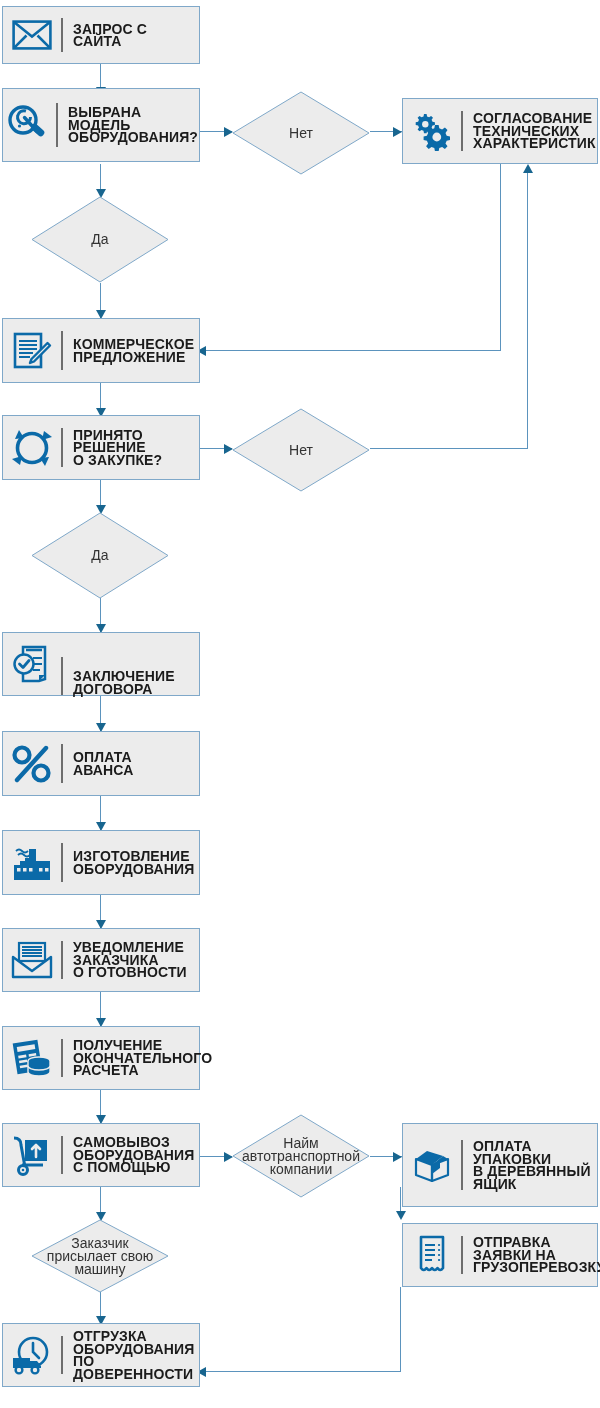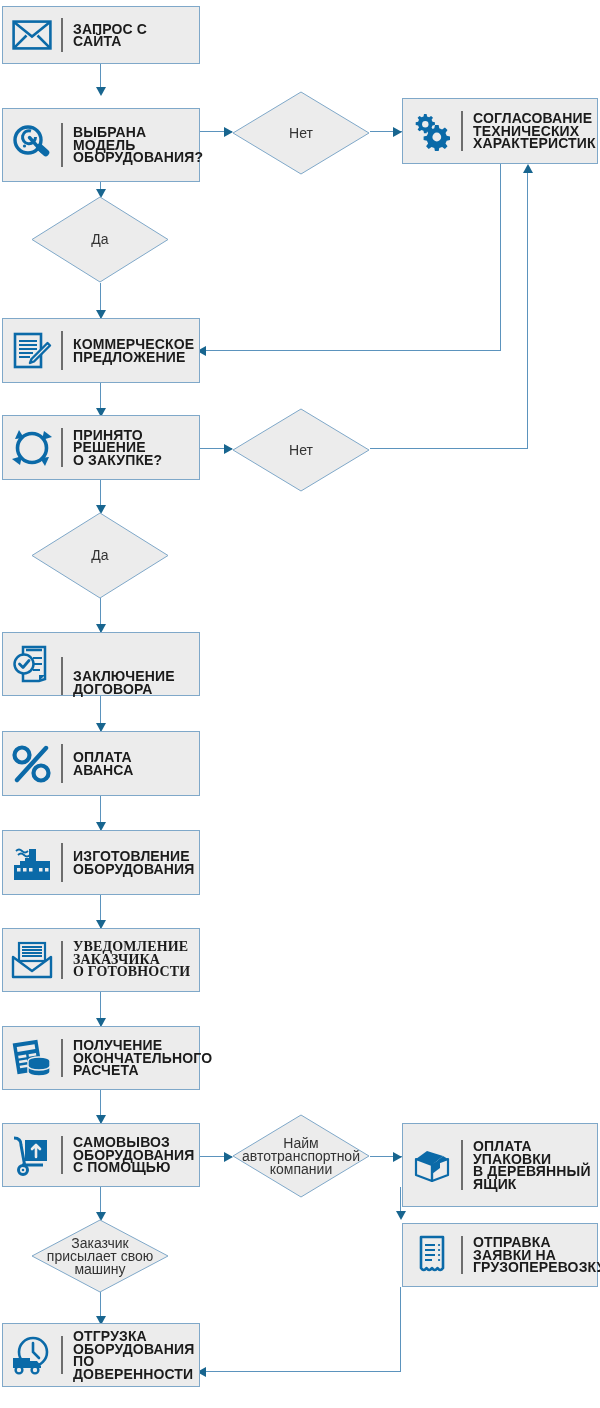--- a/index.html
+++ b/index.html
@@ -204,21 +204,21 @@
       <svg width="40" height="30" viewBox="0 0 40 30">
         <rect x="1.6" y="1.6" width="36.8" height="26.8" fill="none" stroke="#0b6aa8" stroke-width="2.6"></rect>
         <path d="M2.6 2.6 L20 16.5 L37.4 2.6" fill="none" stroke="#0b6aa8" stroke-width="2.6"></path>
         <path d="M2.6 27.4 L14.5 15.5 M37.4 27.4 L25.5 15.5" fill="none" stroke="#0b6aa8" stroke-width="2.6"></path>
       </svg>
     </div>
     <div class="sep"></div>
     <div class="lbl">ЗАПРОС С САЙТА</div>
   </div>
 
-  <div class="node" style="left:2px;top:108px;width:198px;height:74px;">
+  <div class="node" style="left:2px;top:88px;width:198px;height:74px;justify-content:center;">
     <div class="ico">
       <svg width="42" height="42" viewBox="0 0 42 42">
         <circle cx="17" cy="16" r="13" fill="none" stroke="#0b6aa8" stroke-width="3.4"></circle>
         <path d="M20 7 a6.5 6.5 0 1 0 4.5 6 l-0 0" fill="none" stroke="#0b6aa8" stroke-width="3"></path>
         <path d="M18.5 13.5 L31 27.5" stroke="#0b6aa8" stroke-width="3.4" stroke-linecap="round"></path>
         <rect x="24" y="22" width="15" height="7" rx="3.2" transform="rotate(42 31 26)" fill="#0b6aa8"></rect>
         <circle cx="13.5" cy="22" r="1.6" fill="#0b6aa8"></circle>
       </svg>
     </div>
     <div class="sep"></div>
@@ -329,21 +329,21 @@
           <rect x="29" y="25" width="3.5" height="3.5"></rect>
           <rect x="35" y="25" width="3.5" height="3.5"></rect>
         </g>
       </svg>
     </div>
     <div class="sep"></div>
     <div class="lbl" style="white-space:pre-line;">ИЗГОТОВЛЕНИЕ
 ОБОРУДОВАНИЯ</div>
   </div>
 
-  <div class="node" style="left:2px;top:928px;width:198px;height:64px;font-family:Liberation Serif, serif;">
+  <div class="node" style="left:2px;top:928px;width:198px;height:64px;">
     <div class="ico">
       <svg width="44" height="40" viewBox="0 0 44 40">
         <rect x="9" y="3" width="26" height="18" fill="none" stroke="#0b6aa8" stroke-width="2.2"></rect>
         <g stroke="#0b6aa8" stroke-width="1.8">
           <path d="M12 7 H32 M12 10 H32 M12 13 H32 M12 16 H32"></path>
         </g>
         <path d="M3 17 L22 31 L41 17 L41 37 L3 37 Z" fill="#ececec" stroke="#0b6aa8" stroke-width="2.4" stroke-linejoin="round"></path>
       </svg>
     </div>
     <div class="sep"></div>

